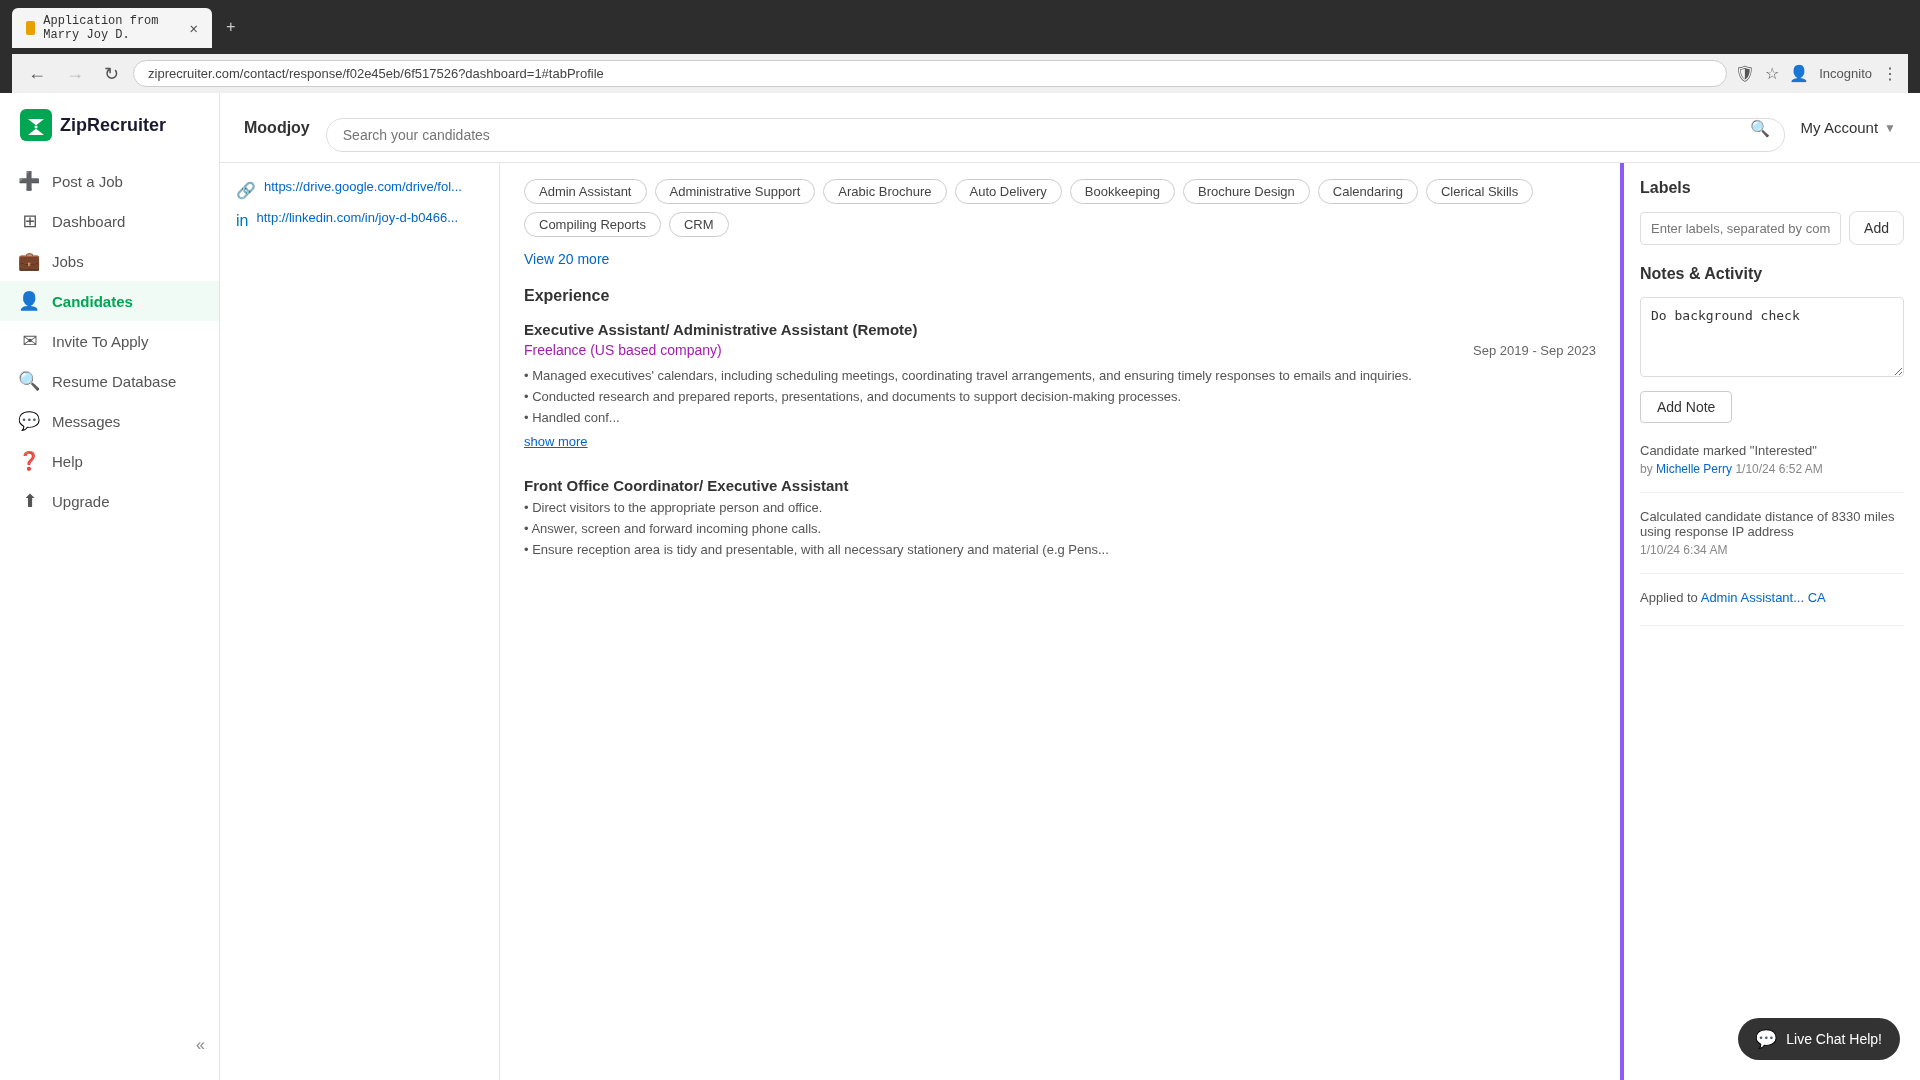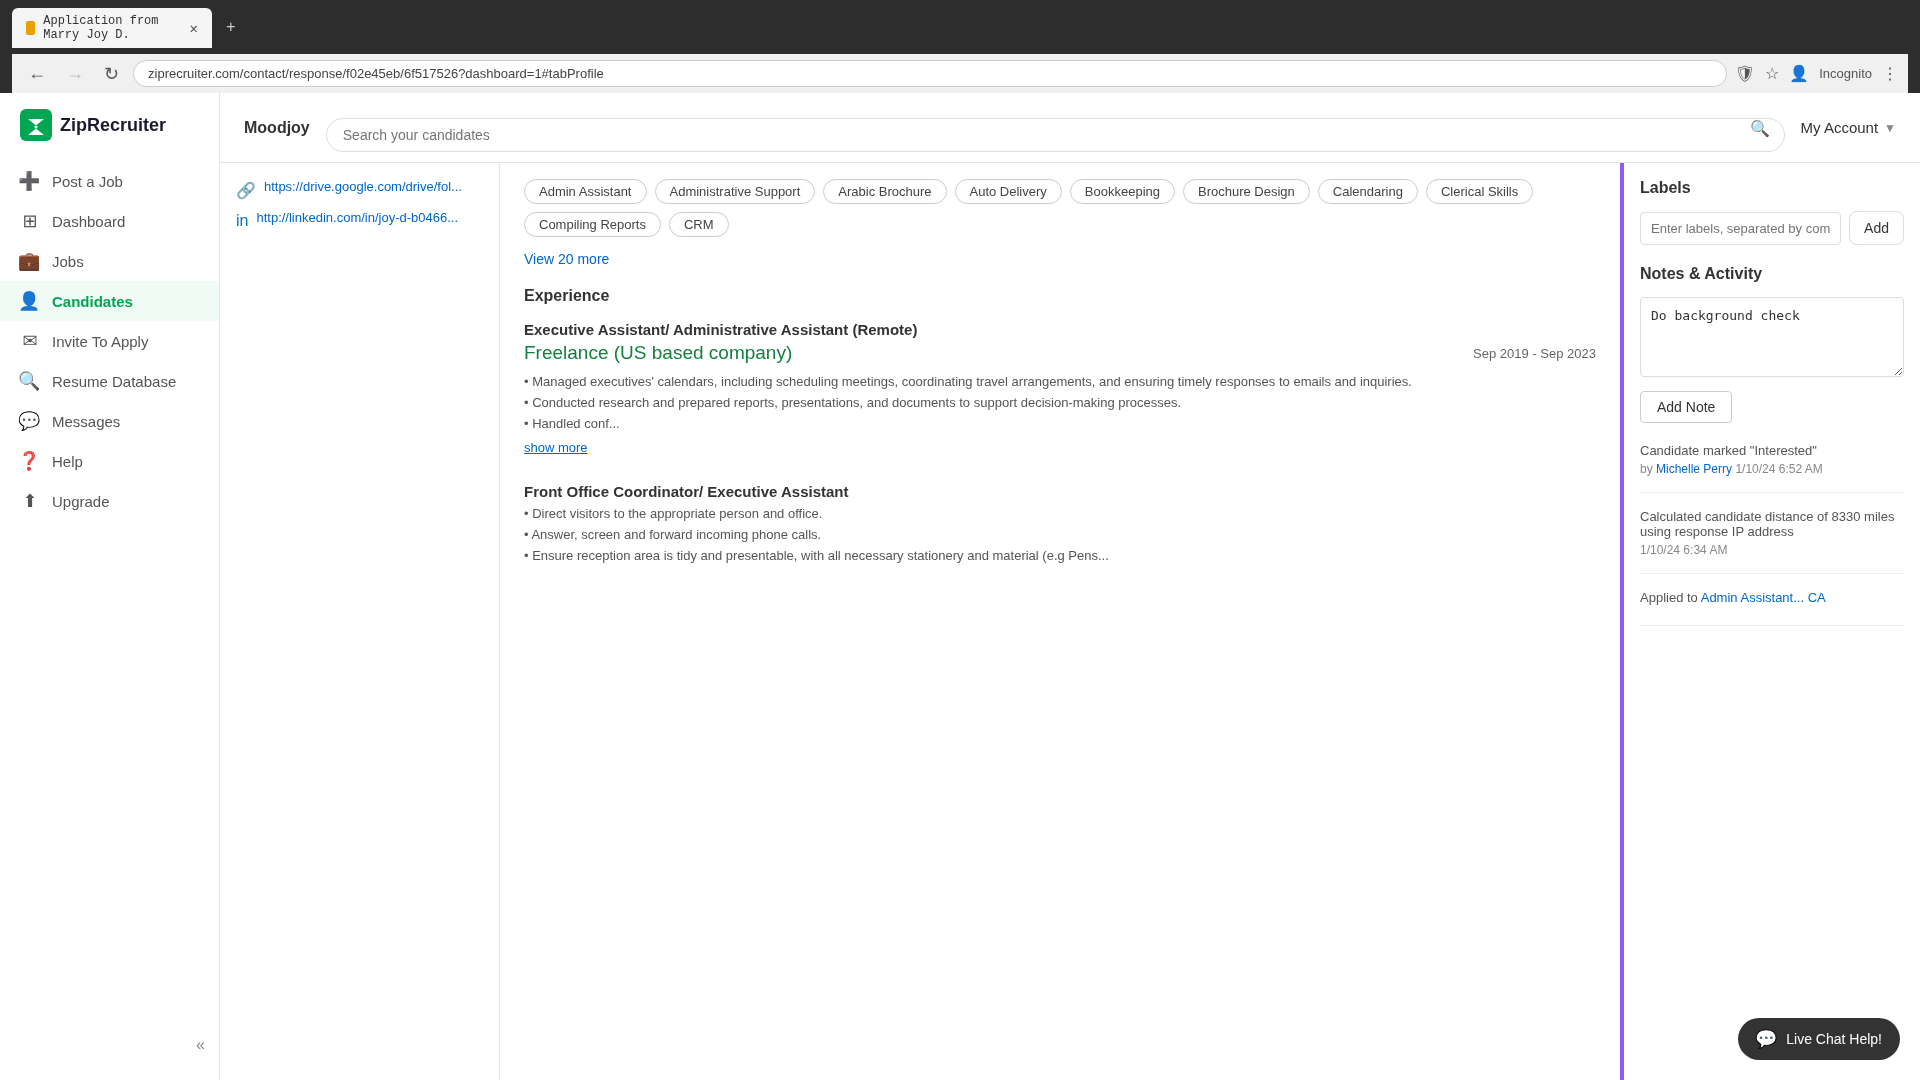--- a/index.html
+++ b/index.html
@@ -58,21 +58,21 @@
     
     .tags-container { display: flex; flex-wrap: wrap; gap: 8px; margin-bottom: 14px; }
     .tag { border: 1px solid #ccc; border-radius: 20px; padding: 4px 14px; font-size: 13px; color: #444; background: #fff; cursor: pointer; }
     .view-more { color: #0066cc; font-size: 14px; cursor: pointer; text-decoration: none; display: block; margin-bottom: 20px; }
 
     
     .section-title { font-size: 16px; font-weight: 600; color: #333; margin-bottom: 16px; }
     .experience-item { margin-bottom: 28px; }
     .exp-title { font-size: 15px; font-weight: 600; color: #333; margin-bottom: 4px; }
     .exp-meta { display: flex; justify-content: space-between; align-items: center; margin-bottom: 8px; }
-    .exp-company { font-size: 19px; color: #15803d; }
+    .exp-company { font-size: 14px; color: #a21caf; }
     .exp-dates { font-size: 13px; color: #666; }
     .exp-desc { font-size: 13px; color: #555; line-height: 1.6; }
     .show-more { color: #0066cc; font-size: 13px; cursor: pointer; text-align: left; display: block; margin-top: 6px; }
 
     
     .right-section-title { font-size: 16px; font-weight: 600; color: #333; margin-bottom: 14px; }
     .labels-row { display: flex; gap: 8px; align-items: center; margin-bottom: 20px; }
     .labels-input { flex: 1; border: 1px solid #ddd; border-radius: 4px; padding: 8px 10px; font-size: 13px; color: #999; outline: none; }
     .add-btn { background: #fff; border: 1px solid #ddd; border-radius: 8px; padding: 8px 14px; font-size: 14px; color: #333; cursor: pointer; }
     .notes-textarea { width: 100%; border: 1px solid #ddd; border-radius: 4px; padding: 10px; font-size: 13px; resize: vertical; min-height: 80px; outline: none; color: #333; margin-bottom: 10px; }

